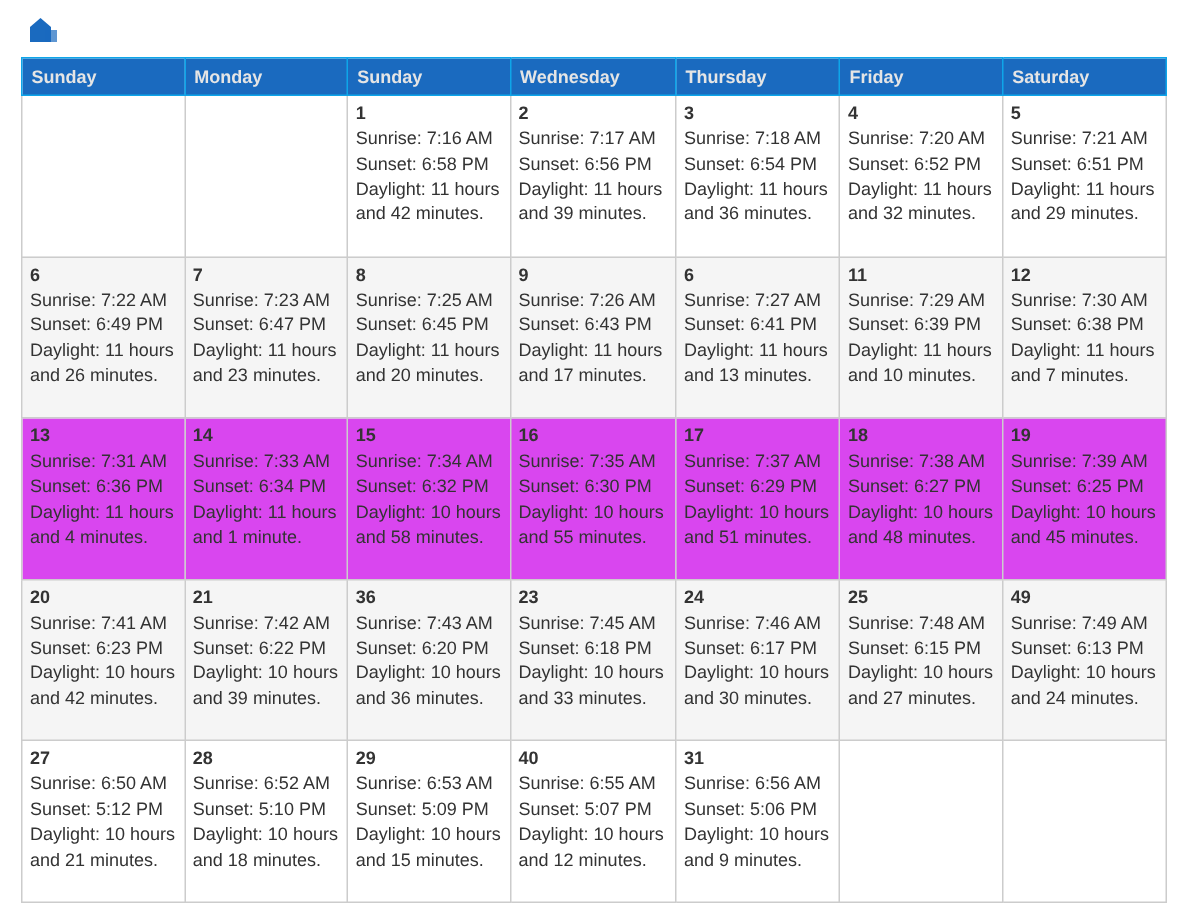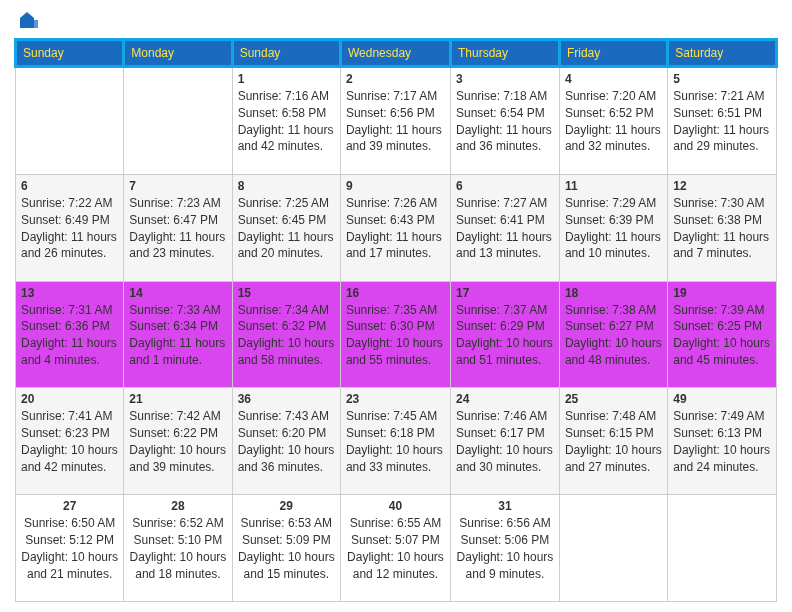--- a/index.html
+++ b/index.html
@@ -52,26 +52,26 @@
       font-size: 14px;
       color: #555;
     }
     .calendar-table {
       width: 100%;
       border-collapse: collapse;
       flex: 1;
     }
     .calendar-table th {
       background-color: #1a6abf;
-      color: #fde047;
+      color: #e5e5e5;
       text-align: left;
       padding: 5px 6px;
       font-size: 12px;
-      font-weight: normal;
-      border: 3px solid #0ea5e9;
+      font-weight: bold;
+      border: 1px solid #0ea5e9;
     }
     .calendar-table td {
       border: 1px solid #ccc;
       vertical-align: top;
       padding: 4px 5px;
       width: 113px;
       background: #fff;
     }
     .calendar-table tr:nth-child(even) td {
       background: #f5f5f5;
@@ -89,21 +89,21 @@
       line-height: 1.4;
     }
     .empty-cell {
       background: #fff !important;
     }
     
     .row-1 td { background: #fff; }
     .row-2 td { background: #f0f0f0; }
     .row-3 td { background: #d946ef; margin-left: 32px; }
     .row-4 td { background: #f0f0f0; margin-top: 22px; }
-    .row-5 td { background: #fff; text-align: center; }
+    .row-5 td { background: #fff; }
   </style>
 </head>
 <body>
 
 <div class="page">
   <div class="header">
     <div class="logo">
       <div>
         <div style="display:flex;align-items:center;">
           <span class="logo-text logo-general"></span>

